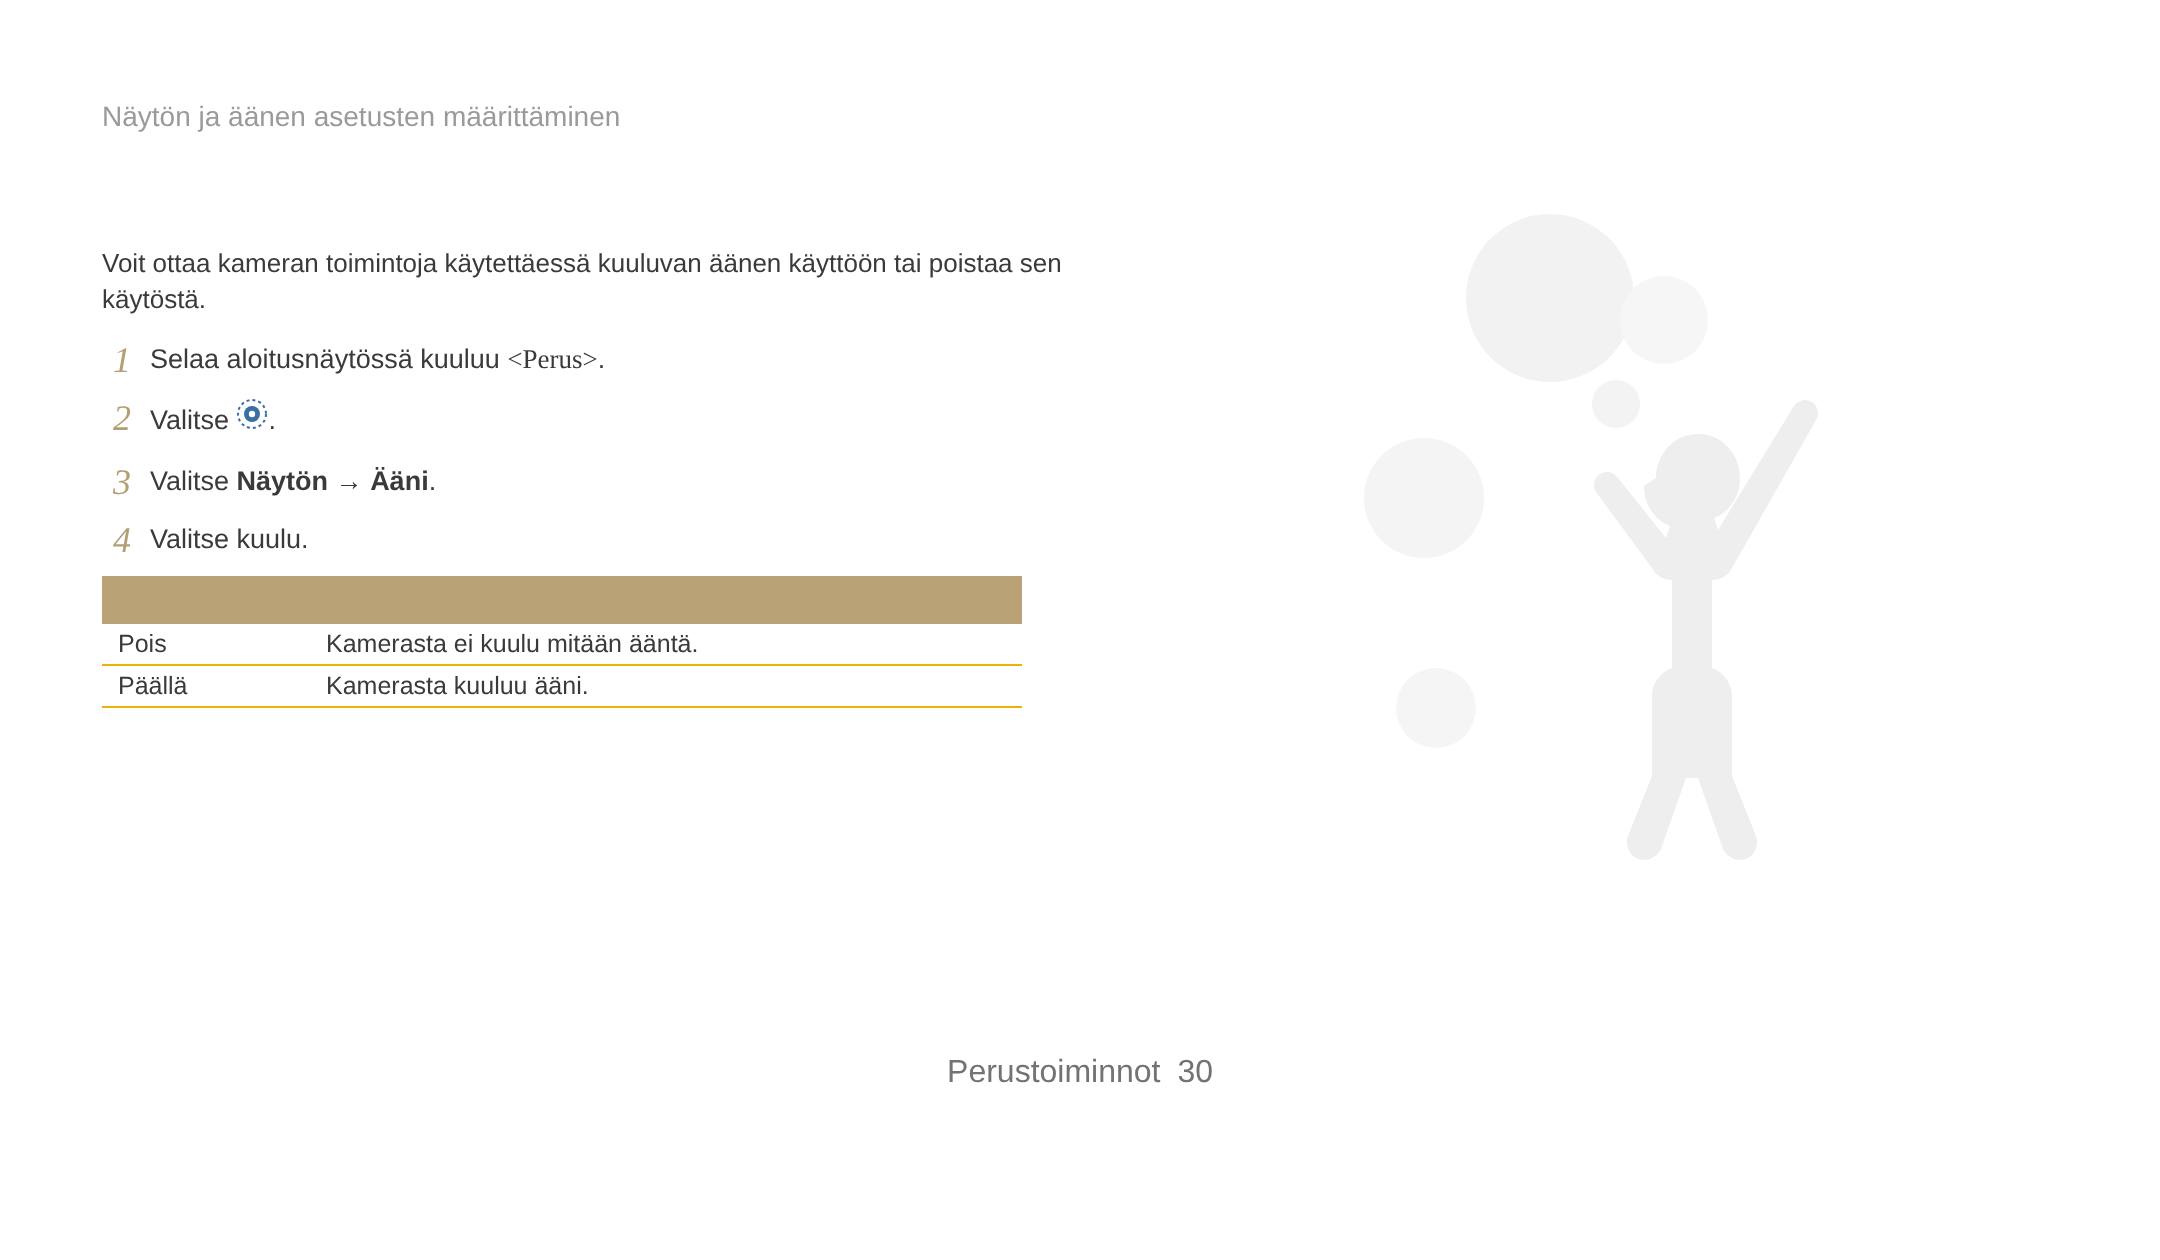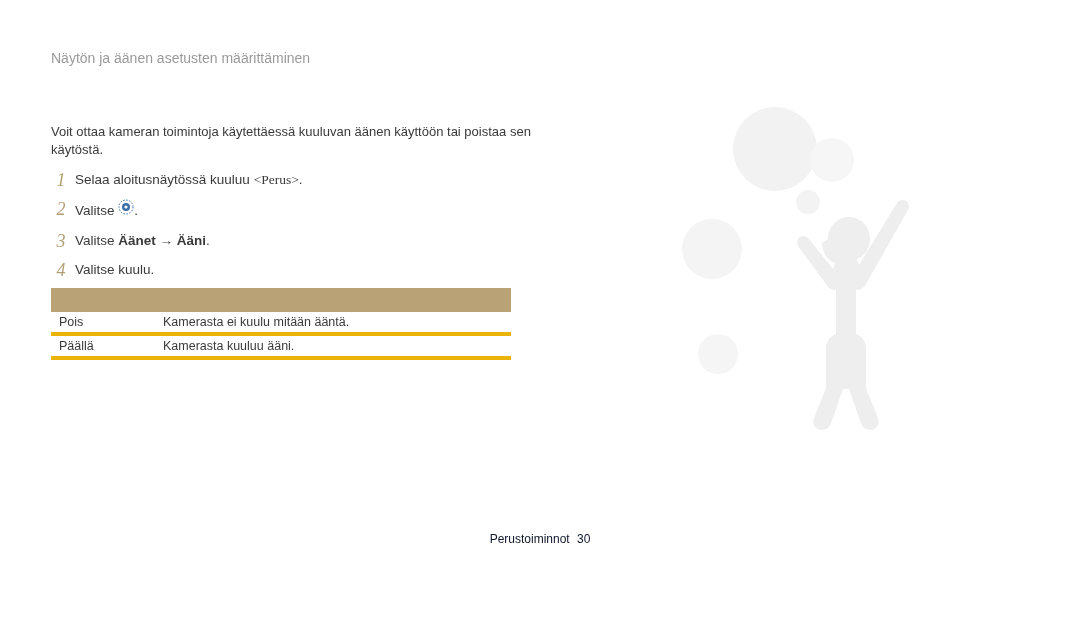--- a/index.html
+++ b/index.html
@@ -80,42 +80,42 @@
     width: 460px;
     font-size: 12.5px;
     color: #3a3a3a;
   }
   .opts-table tr.hdr td {
     background: #b9a276;
     height: 18px;
     border: none;
   }
   .opts-table td {
-    border-bottom: 4px solid #eab308;
+    border-bottom: 1px solid #eab308;
     padding: 3px 8px;
     vertical-align: middle;
   }
   .opts-table td.col1 {
     width: 88px;
   }
   .silhouette {
     position: absolute;
     right: 120px;
     bottom: 140px;
     width: 300px;
     height: 340px;
     pointer-events: none;
   }
   .footer {
     position: absolute;
     bottom: 28px;
     width: 1080px;
     text-align: center;
-    font-size: 12px;
-    color: #0f172a;
+    font-size: 16px;
+    color: #737373;
   }
   .footer .pg {
     margin-left: 4px;
   }
 </style>
 </head>
 <body>
 
 <div class="page">
 
@@ -143,21 +143,21 @@
               <circle cx="8" cy="8" r="4" fill="#3a6ea5"></circle>
               <circle cx="8" cy="8" r="1.6" fill="#ffffff"></circle>
             </svg>
           </span><span>.</span>
         </span>
       </div>
 
       <div class="step">
         <span class="step-num">3</span>
         <span class="step-text">
-          <span>Valitse </span><b>Äänet</b><span class="arrow"> → </span><b>Ääni</b><span>.</span>
+          <span>Valitse </span><b>Näytön</b><span class="arrow"> → </span><b>Ääni</b><span>.</span>
         </span>
       </div>
 
       <div class="step">
         <span class="step-num">4</span>
         <span class="step-text">Valitse kuulu.</span>
       </div>
 
     </div>
 

